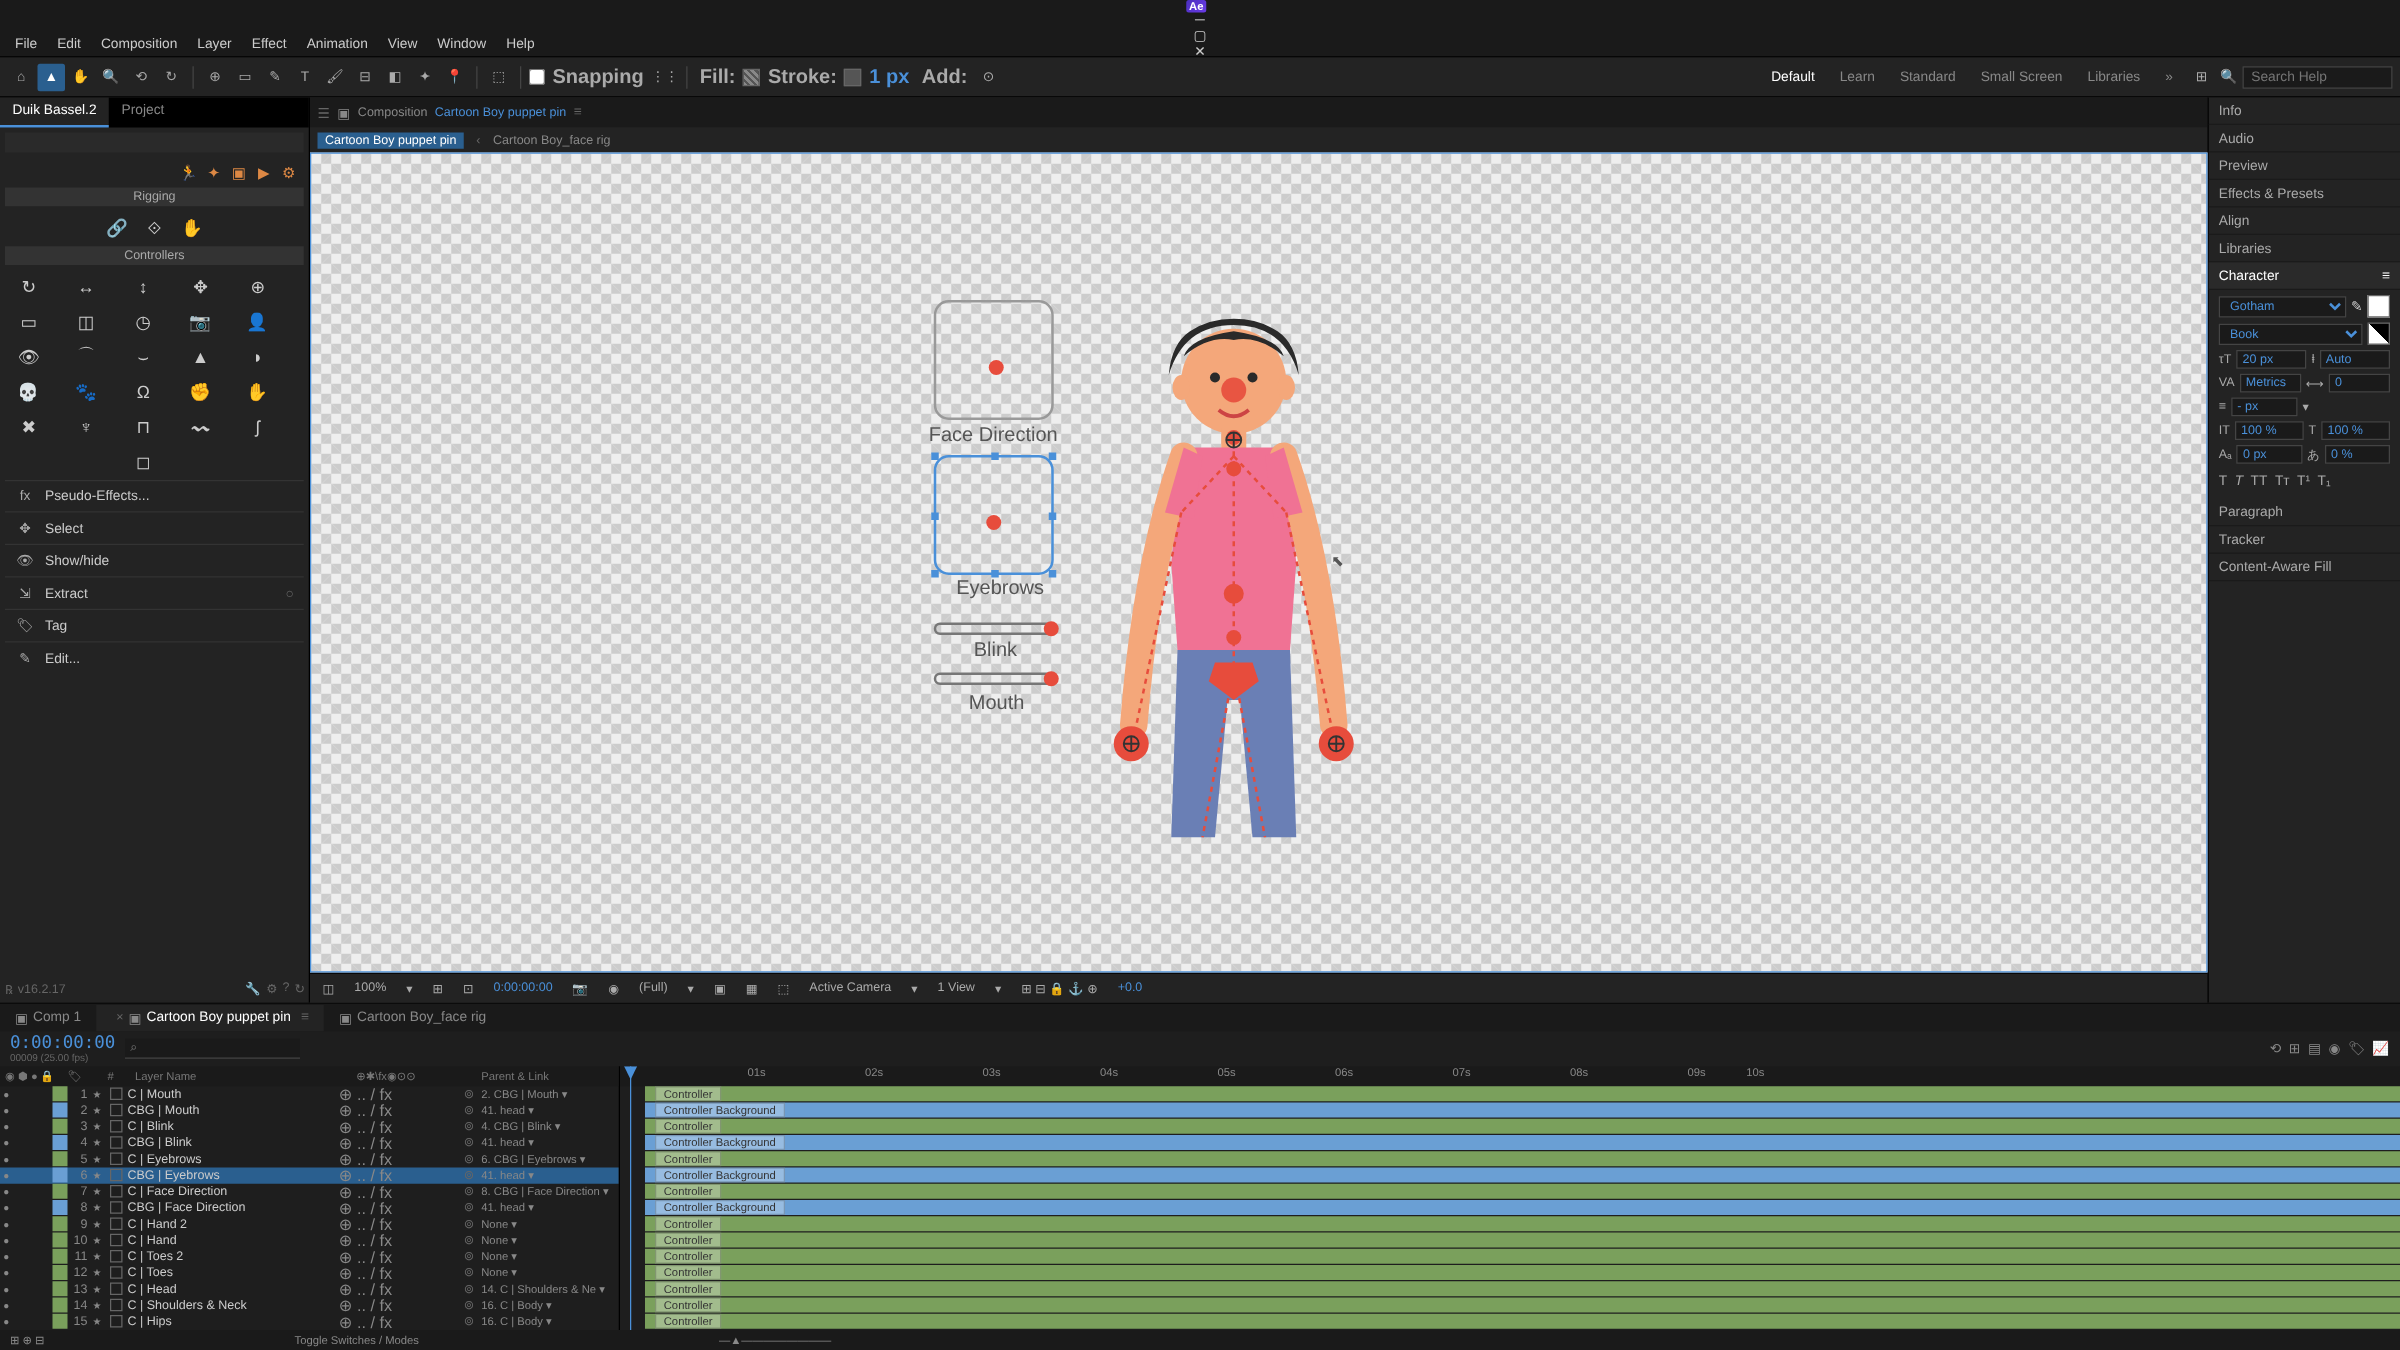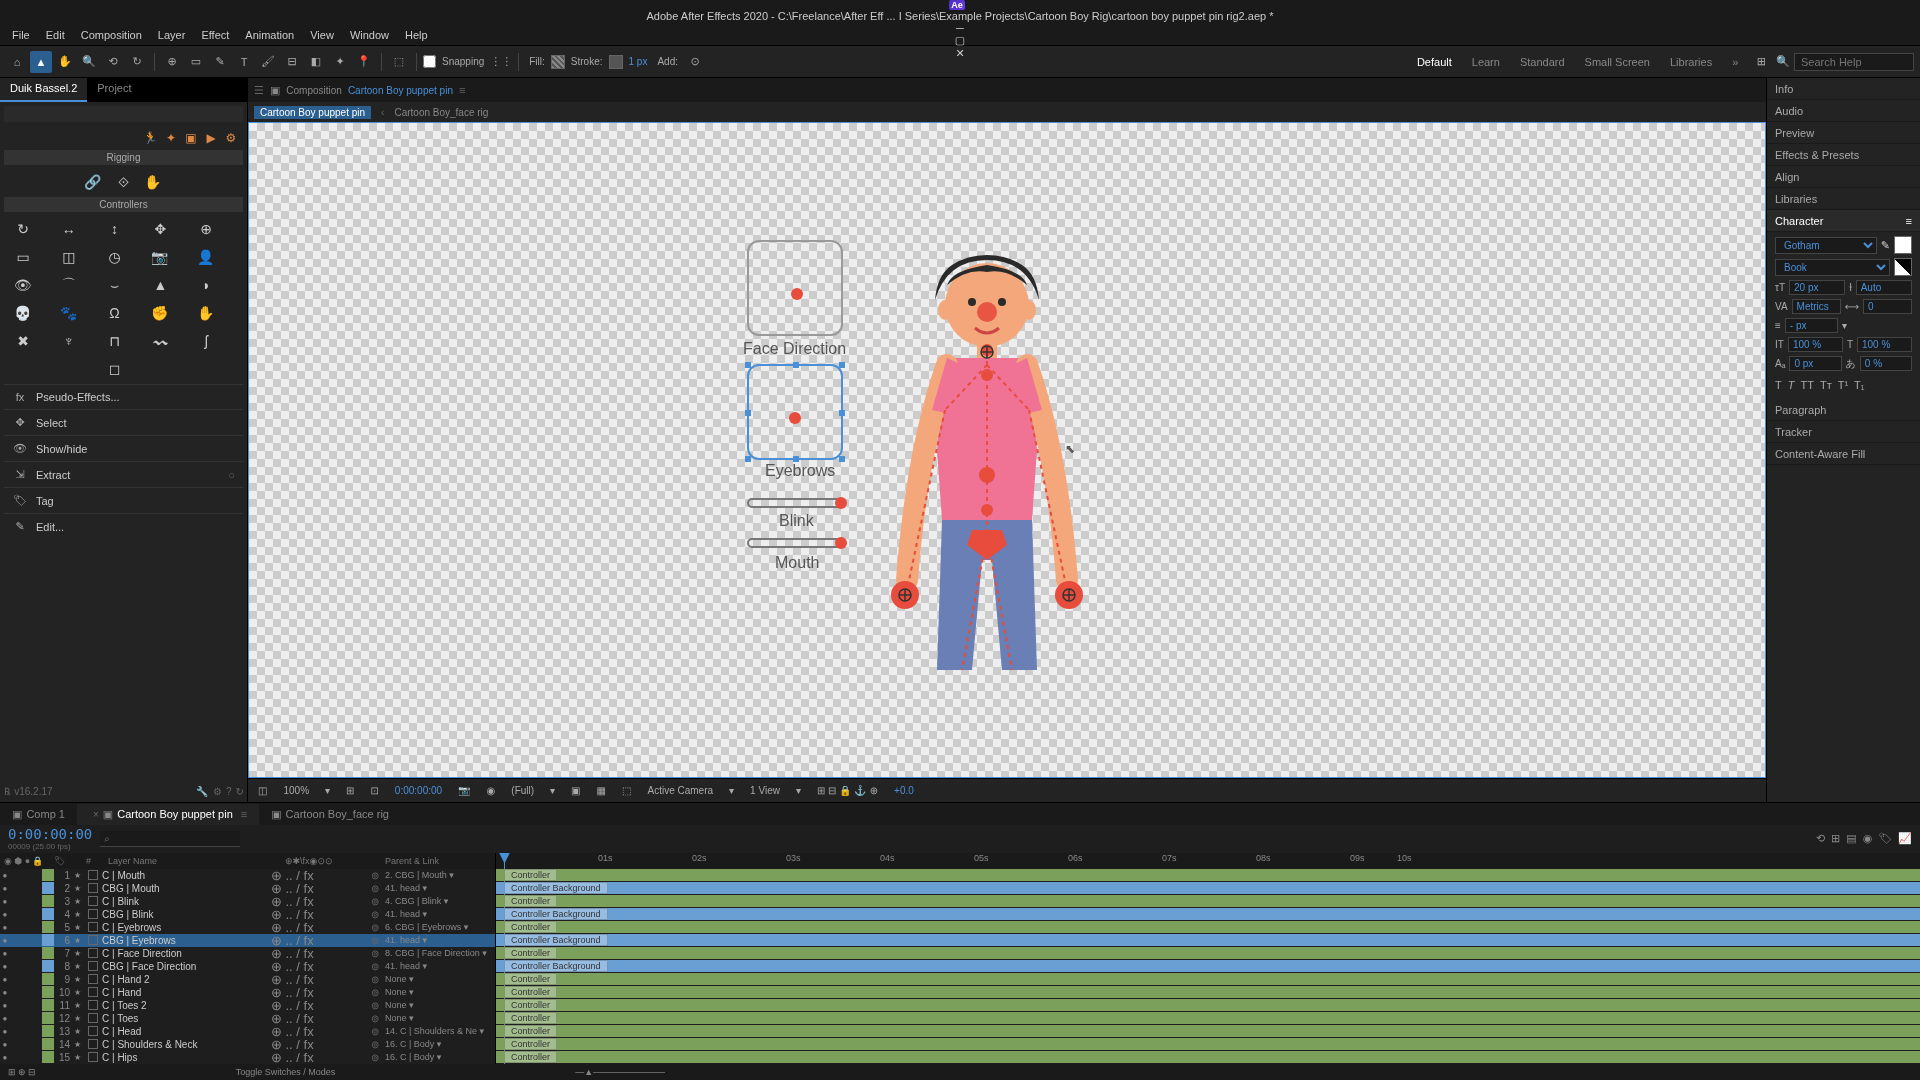--- a/index.html
+++ b/index.html
@@ -7,21 +7,21 @@
 .titlebar { height:24px; background:#1a1a1a; display:flex; align-items:center; padding:0 4px;flex-direction:column; }
 .titlebar .ae-icon { width:16px; height:16px; background:linear-gradient(135deg,#4a2fbd,#6a3be8); border-radius:2px; margin-right:6px; display:flex; align-items:center; justify-content:center; font-size:9px; color:#fff; font-weight:bold; }
 .titlebar .title { flex:1; font-size:11px; color:#ccc; }
 .titlebar .winbtn { width:40px; height:24px; display:flex; align-items:center; justify-content:center; font-size:11px; color:#ccc; }
 .menubar { height:22px; background:#1a1a1a; display:flex; align-items:center; padding:0 4px; border-bottom:1px solid #000; }
 .menubar .mitem { padding:0 8px; font-size:11px; color:#ccc; height:100%; display:flex; align-items:center; }
 .toolbar { height:32px; background:#232323; display:flex; align-items:center; padding:0 6px; gap:2px; border-bottom:1px solid #000; }
 .toolbar .tool { width:22px; height:22px; display:flex; align-items:center; justify-content:center; color:#aaa; border-radius:2px; }
 .toolbar .tool.active { background:#2a5f8f; color:#fff; }
 .toolbar .sep { width:1px; height:18px; background:#444; margin:0 4px; }
-.toolbar .label { font-size:10px; color:#aaa; padding:0 4px; }
+.toolbar .label { font-size:16px; color:#aaa; padding:0 4px;font-weight:bold; }
 .toolbar .swatch { width:14px; height:14px; border:1px solid #666; }
 .workspace-row { margin-left:auto; display:flex; gap:4px; align-items:center; }
 .workspace-row .ws { padding:2px 8px; font-size:11px; color:#888; }
 .workspace-row .ws.active { color:#fff; }
 .workspace-row .search { background:#1a1a1a; border:1px solid #444; padding:2px 6px; font-size:11px; color:#888; width:120px; }
 .main { display:flex; height:calc(100% - 24px - 22px - 32px - 278px); }
 .left-panel { width:248px; background:#232323; border-right:1px solid #000; display:flex; flex-direction:column; }
 .panel-tabs { height:24px; display:flex; background:#000000; }
 .panel-tab { padding:4px 10px; font-size:11px; color:#888; border-bottom:2px solid transparent; }
 .panel-tab.active { color:#fff; border-bottom-color:#4a90d9; background:#232323; }
@@ -89,34 +89,33 @@
 .layer-row .star { width:12px; color:#888; font-size:8px; }
 .layer-row .sq { width:10px; height:10px; border:1px solid #666; margin:0 2px; }
 .layer-row .name { flex:1; padding-left:2px; white-space:nowrap; overflow:hidden; }
 .layer-row .switches { width:100px; font-size:13px; color:#888; }
 .layer-row .parent { width:110px; font-size:9px; color:#888; overflow:hidden; white-space:nowrap; }
 .tl-right { flex:1; position:relative; overflow:hidden; }
 .ruler { height:16px; background:#1a1a1a; position:relative; }
 .ruler .tick { position:absolute; top:0; font-size:9px; color:#888; }
 .playhead { position:absolute; top:0; bottom:0; width:1px; background:#4a90d9; left:8px; }
 .playhead::before { content:""; position:absolute; top:0; left:-5px; width:11px; height:11px; background:#4a90d9; clip-path:polygon(0 0,100% 0,50% 100%); }
-.track-row { height:13px; position:relative; }
+.track-row { height:13px; position:relative;margin-left:20px; }
 .track-bar { position:absolute; left:0; right:0; height:12px; top:0; display:flex; align-items:center; padding-left:8px; font-size:9px; color:#333; }
 .track-bar.green { background:#7aa05c; }
 .track-bar.blue { background:#6a9fd4; }
 .track-bar .tag { background:rgba(255,255,255,0.3); padding:0 6px; border:1px solid rgba(0,0,0,0.2); font-size:9px; }
 .tl-footer { height:18px; background:#1a1a1a; display:flex; align-items:center; font-size:9px; color:#888; padding:0 8px; }
 svg { display:block; }
 </style>
 </head>
 <body>
 
 <div class="titlebar">
   <div class="ae-icon">Ae</div>
-  <div class="title">Adobe After Effects 2020 - C:\Freelance\After Eff ... I Series\Example Projects\Cartoon Boy Rig\cartoon boy puppet pin rig2.aep *</div>
   <div class="winbtn">─</div>
   <div class="winbtn">▢</div>
   <div class="winbtn close">✕</div>
 </div>
 
 <div class="menubar">
   <div class="mitem">File</div>
   <div class="mitem">Edit</div>
   <div class="mitem">Composition</div>
   <div class="mitem">Layer</div>

